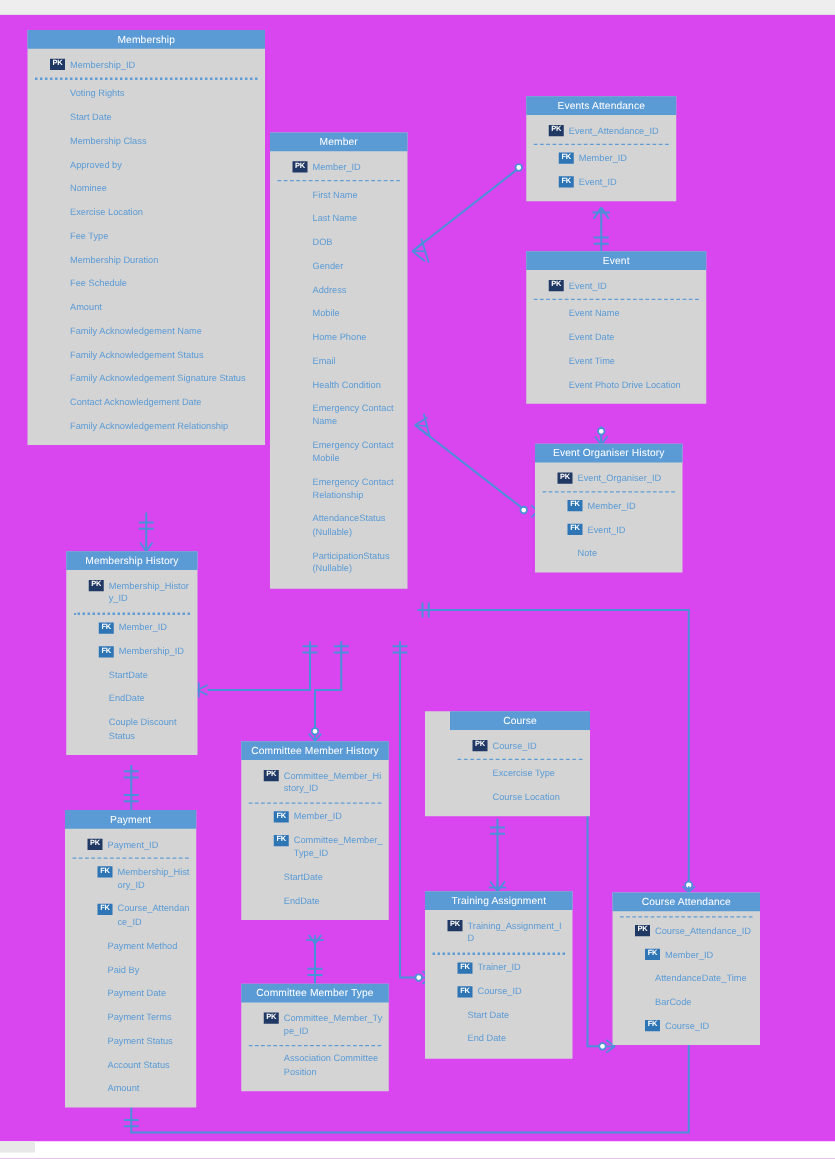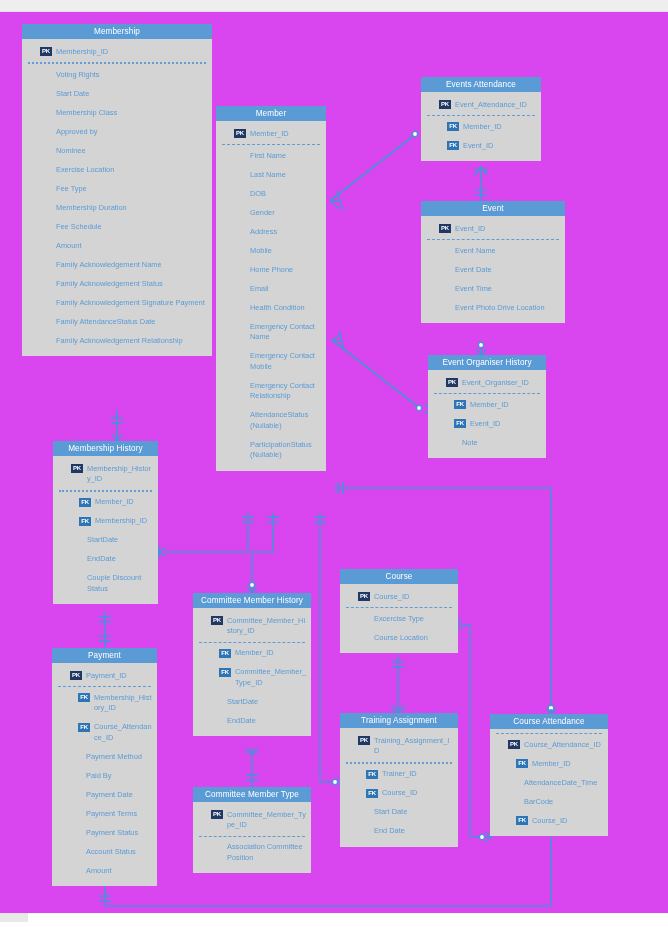--- a/index.html
+++ b/index.html
@@ -353,25 +353,25 @@
           <div class="row">
             <div class="keycell"></div>
             <div class="fieldname">Family Acknowledgement Name</div>
           </div>
           <div class="row">
             <div class="keycell"></div>
             <div class="fieldname">Family Acknowledgement Status</div>
           </div>
           <div class="row">
             <div class="keycell"></div>
-            <div class="fieldname">Family Acknowledgement Signature Payment</div>
-          </div>
-          <div class="row">
-            <div class="keycell"></div>
-            <div class="fieldname">Family AttendanceStatus Date</div>
+            <div class="fieldname">Family Acknowledgement Signature Status</div>
+          </div>
+          <div class="row">
+            <div class="keycell"></div>
+            <div class="fieldname">Contact Acknowledgement Date</div>
           </div>
           <div class="row">
             <div class="keycell"></div>
             <div class="fieldname">Family Acknowledgement Relationship</div>
           </div>
         </div>
       </div>
       <div class="entity" style="left: 216px; top: 106px; width: 110px;">
         <div class="ent-header">Member</div>
         <div class="ent-body">
@@ -649,21 +649,21 @@
             </div>
             <div class="fieldname">Committee_Member_Type_ID</div>
           </div>
           <div class="divider"></div>
           <div class="row">
             <div class="keycell"></div>
             <div class="fieldname">Association Committee Position</div>
           </div>
         </div>
       </div>
-      <div class="entity" style="left: 340px; top: 569px; width: 118px;">
+      <div class="entity" style="left: 340px; top: 569px; width: 132px; padding-left: 20px;">
         <div class="ent-header">Course</div>
         <div class="ent-body">
           <div class="row">
             <div class="keycell">
               <span class="badge pk">PK</span>
             </div>
             <div class="fieldname">Course_ID</div>
           </div>
           <div class="divider"></div>
           <div class="row">

